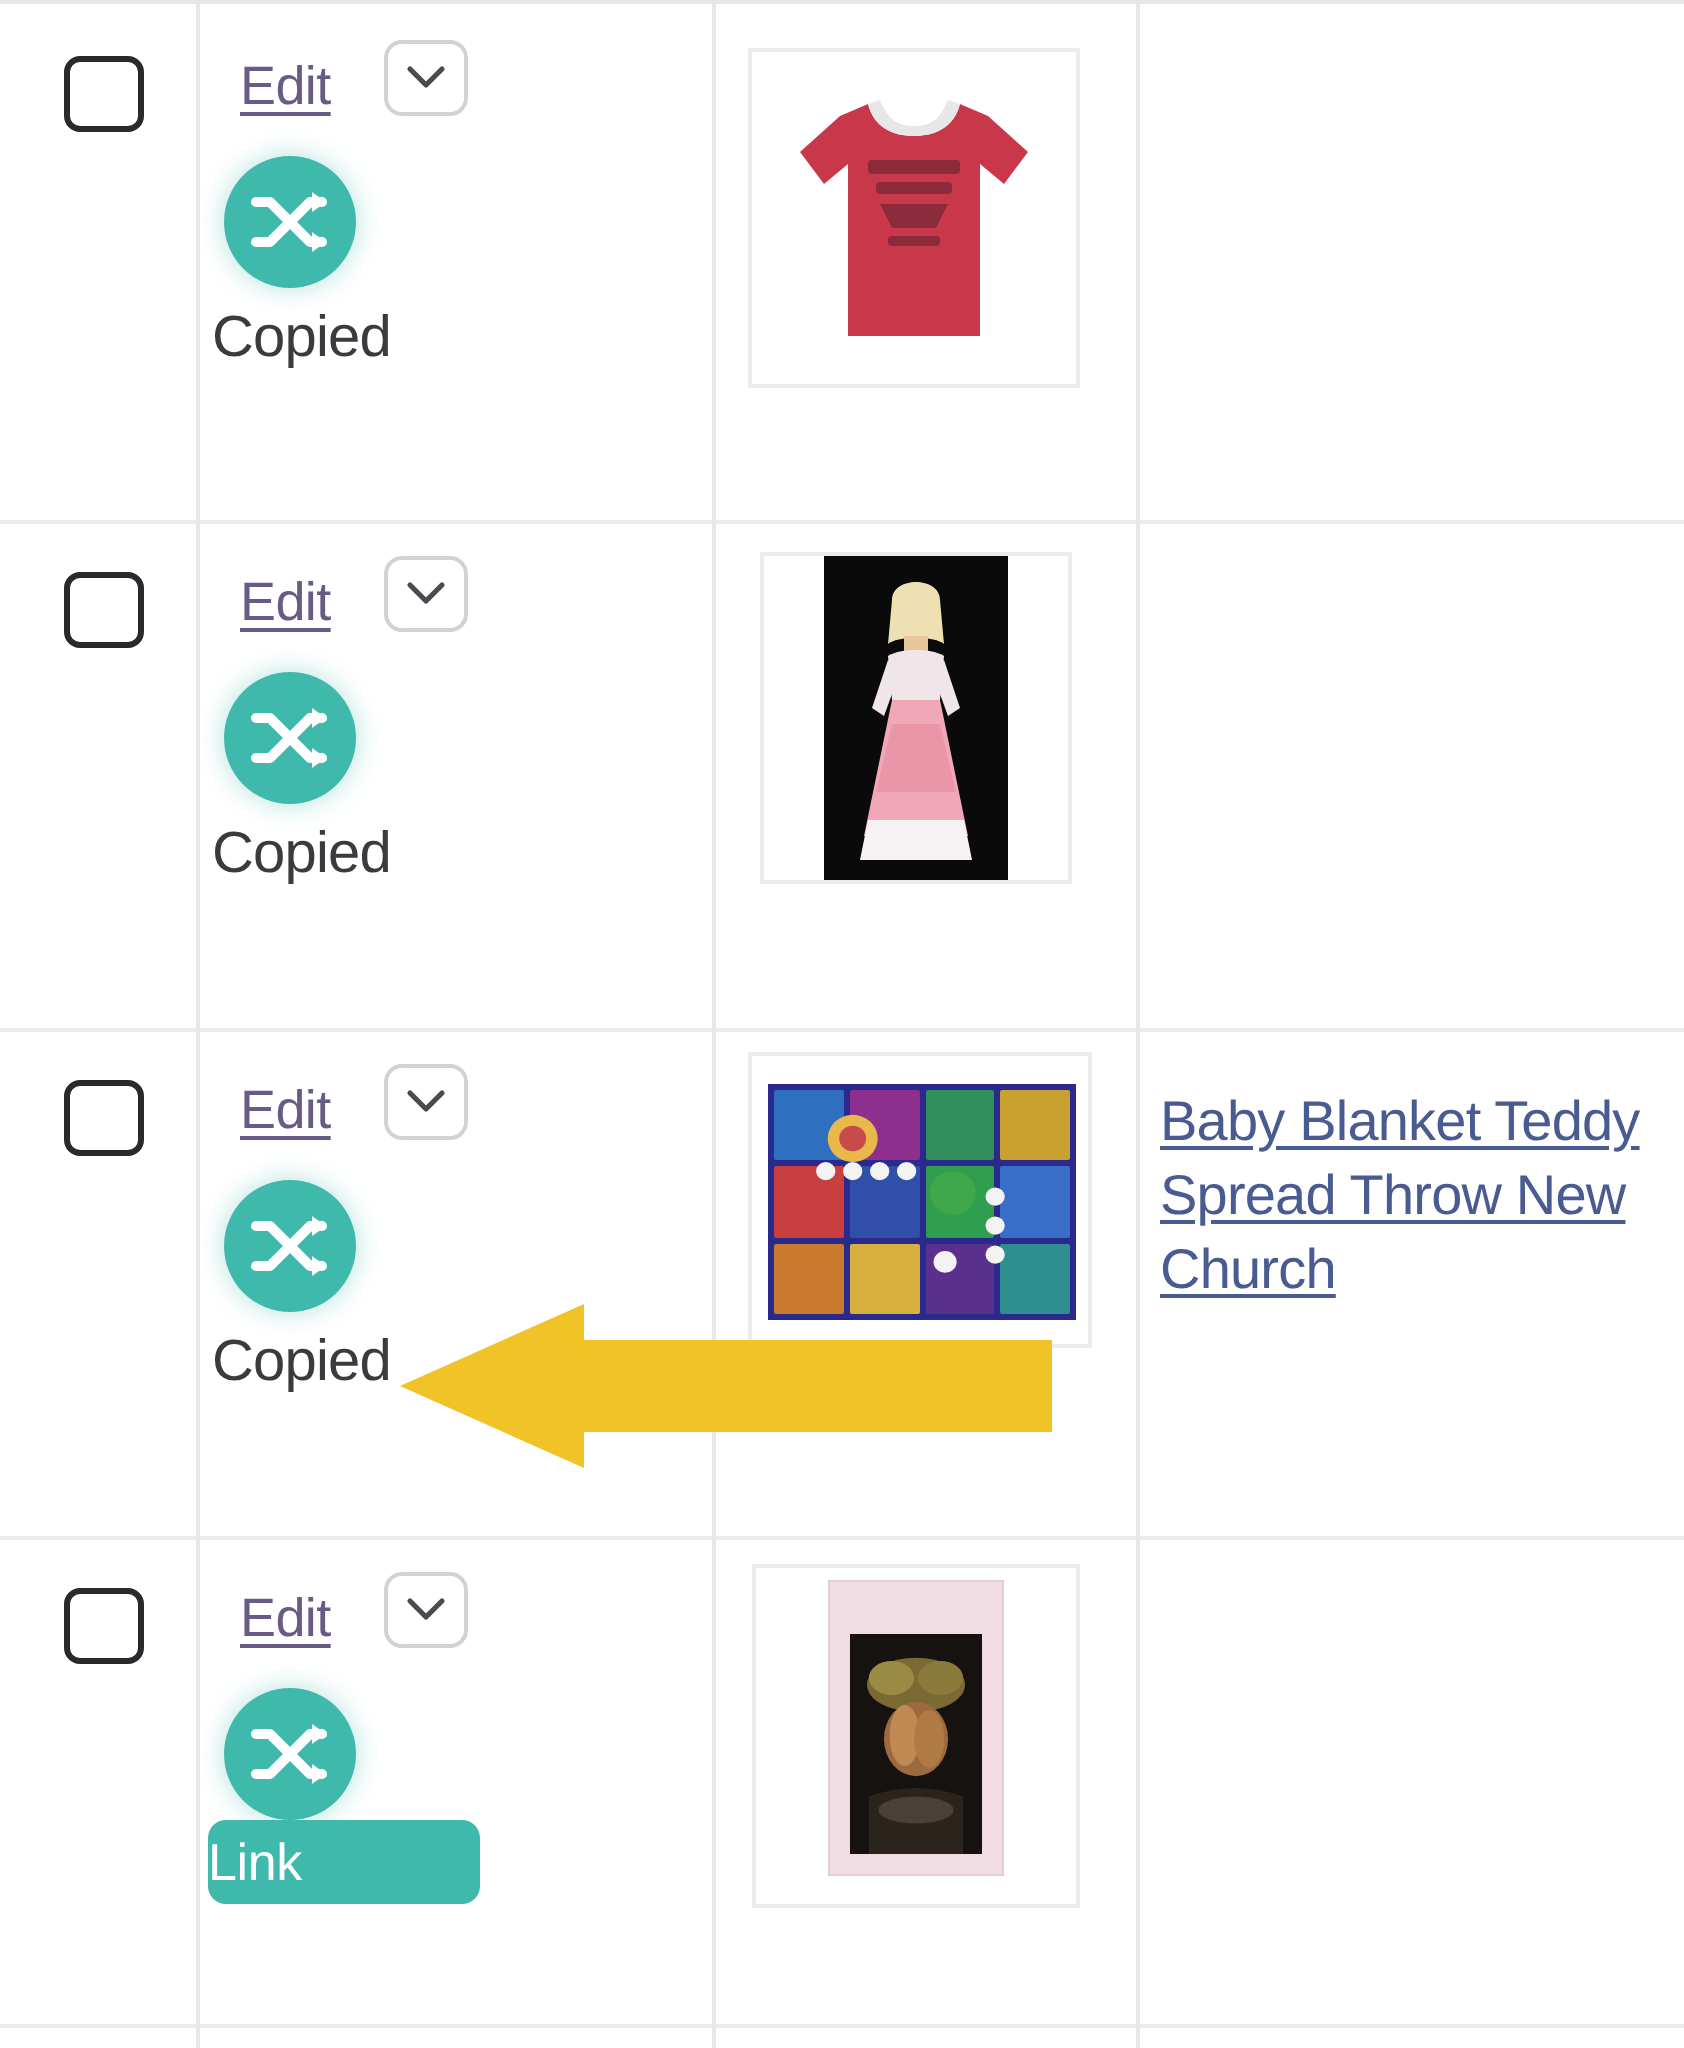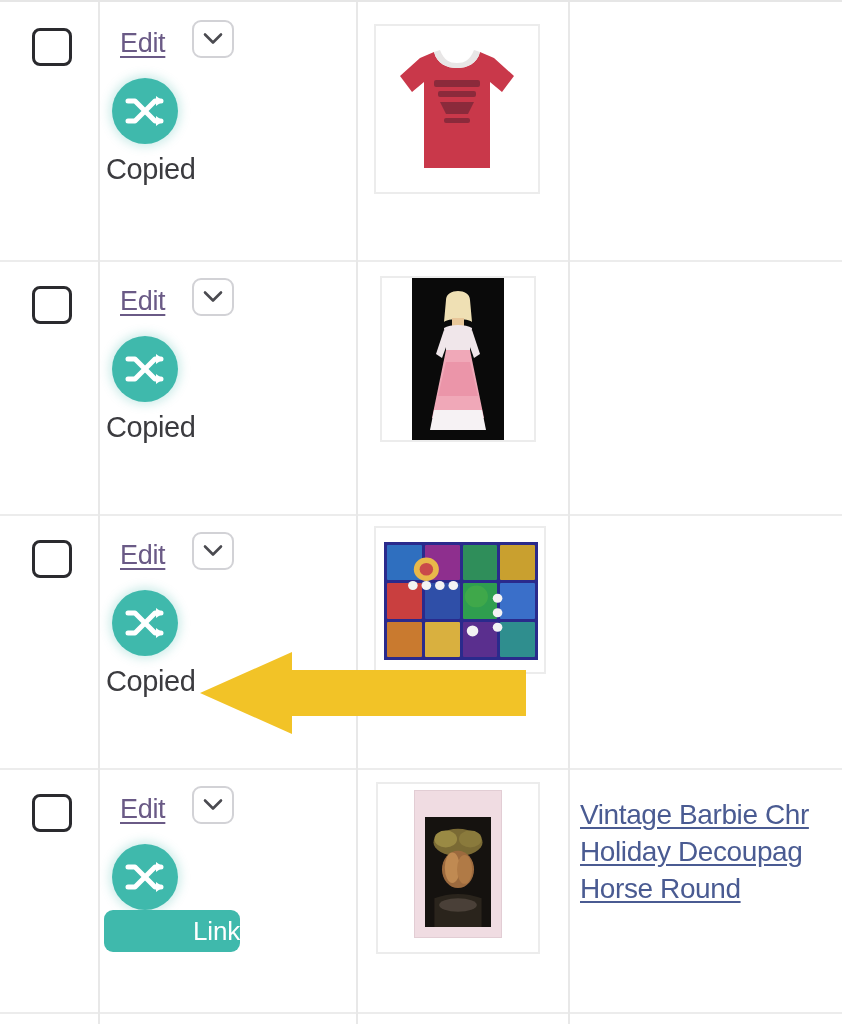--- a/index.html
+++ b/index.html
@@ -159,21 +159,21 @@
     position: absolute;
     left: 6px;
     top: 140px;
     width: 136px;
     height: 42px;
     border-radius: 9px;
     background: #3fb9ac;
     color: #ffffff;
     font-size: 26px;
     line-height: 42px;
-    text-align: right;
+    text-align: left;
     letter-spacing: -0.2px;
     box-sizing: border-box;
   }
 
   
   .photo-frame {
     position: absolute;
     border: 2px solid #ececec;
     background: #fff;
     box-sizing: border-box;
@@ -393,20 +393,27 @@
               <circle cx="118" cy="94" r="5"></circle>
                 <circle cx="92" cy="98" r="6"></circle>
             </g>
             <circle cx="44" cy="30" r="13" fill="#e8b84a"></circle>
             <circle cx="44" cy="30" r="7" fill="#c94a4a"></circle>
             <circle cx="96" cy="60" r="12" fill="#3fa84a"></circle>
           </svg>
         </div>
       </div>
     </div>
+    <div class="cell-title">
+      <div class="title-wrap unvisited">
+        <span class="title-line">Baby Blanket Teddy</span>
+        <span class="title-line">Spread Throw New</span>
+        <span class="title-line">Church</span>
+      </div>
+    </div>
   </div>
 
   <div class="row r3">
     <div class="cell-select">
       <div class="checkbox"></div>
     </div>
     <div class="cell-actions">
       <a class="edit-link">Edit</a>
       <div class="dropdown-btn">
         <span>
@@ -438,25 +445,18 @@
               <ellipse cx="35" cy="62" rx="17" ry="22" fill="#9c6a3e"></ellipse>
               <ellipse cx="29" cy="60" rx="8" ry="18" fill="#c08a52"></ellipse>
               <ellipse cx="42" cy="62" rx="8" ry="17" fill="#b07a46"></ellipse>
               <path d="M10 96 Q35 86 60 96 L60 130 L10 130 Z" fill="#2a241c"></path>
               <ellipse cx="35" cy="104" rx="20" ry="8" fill="#4a4038"></ellipse>
             </svg>
           </div>
         </div>
       </div>
     </div>
-    <div class="cell-title">
-      <div class="title-wrap unvisited">
-        <span class="title-line">Vintage Barbie Chr</span>
-        <span class="title-line">Holiday Decoupag</span>
-        <span class="title-line">Horse Round</span>
-      </div>
-    </div>
 
   </div>
 
   <div class="row r4"></div>
 
 </div>
 
 </body></html>

